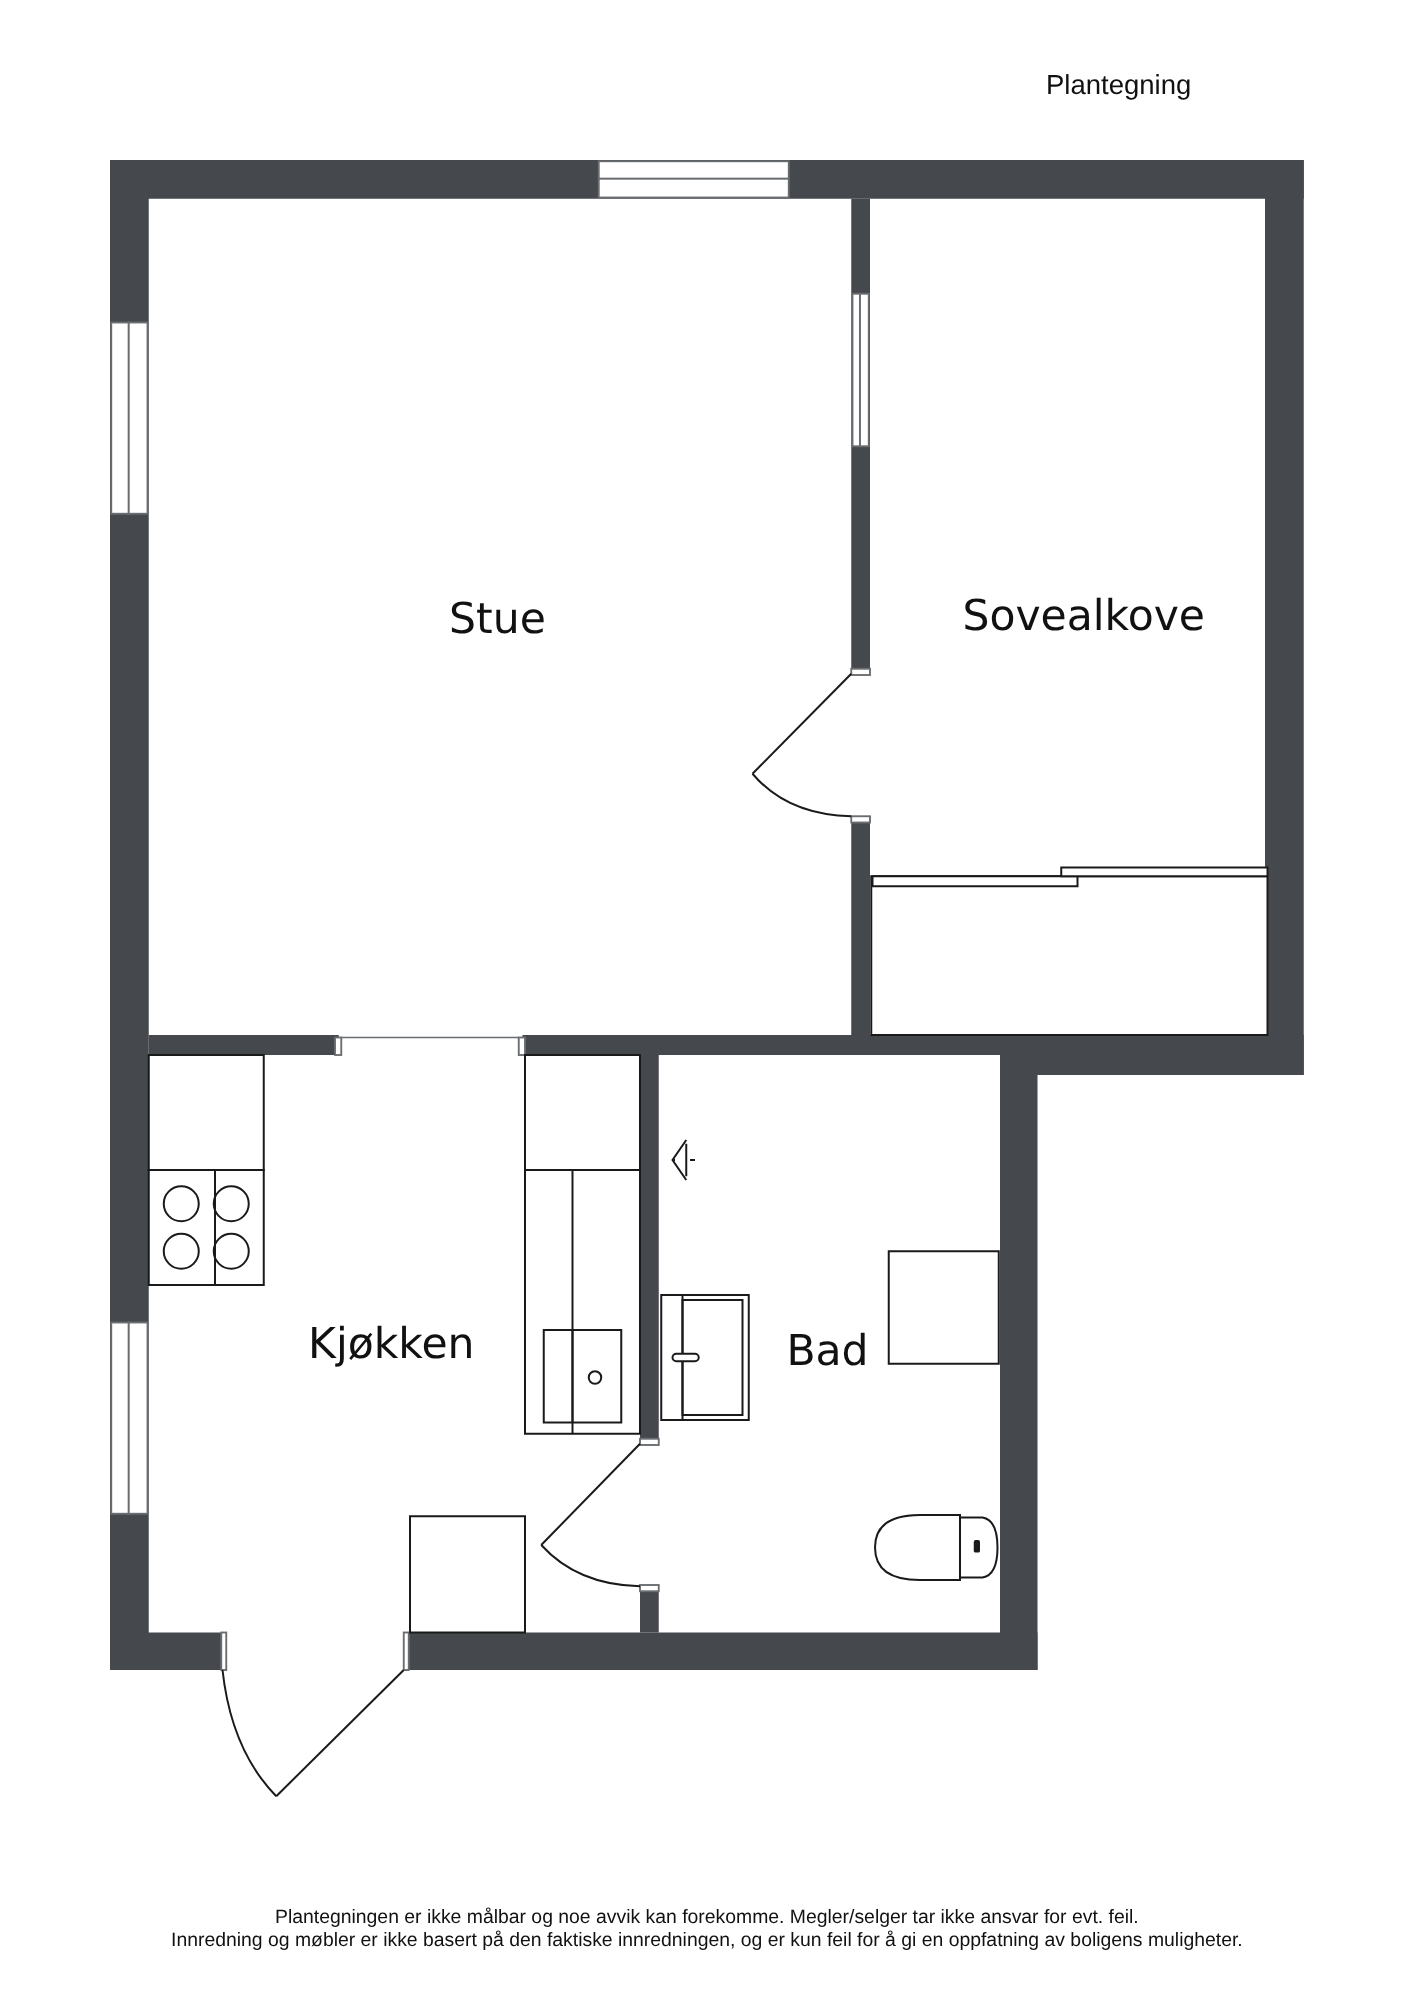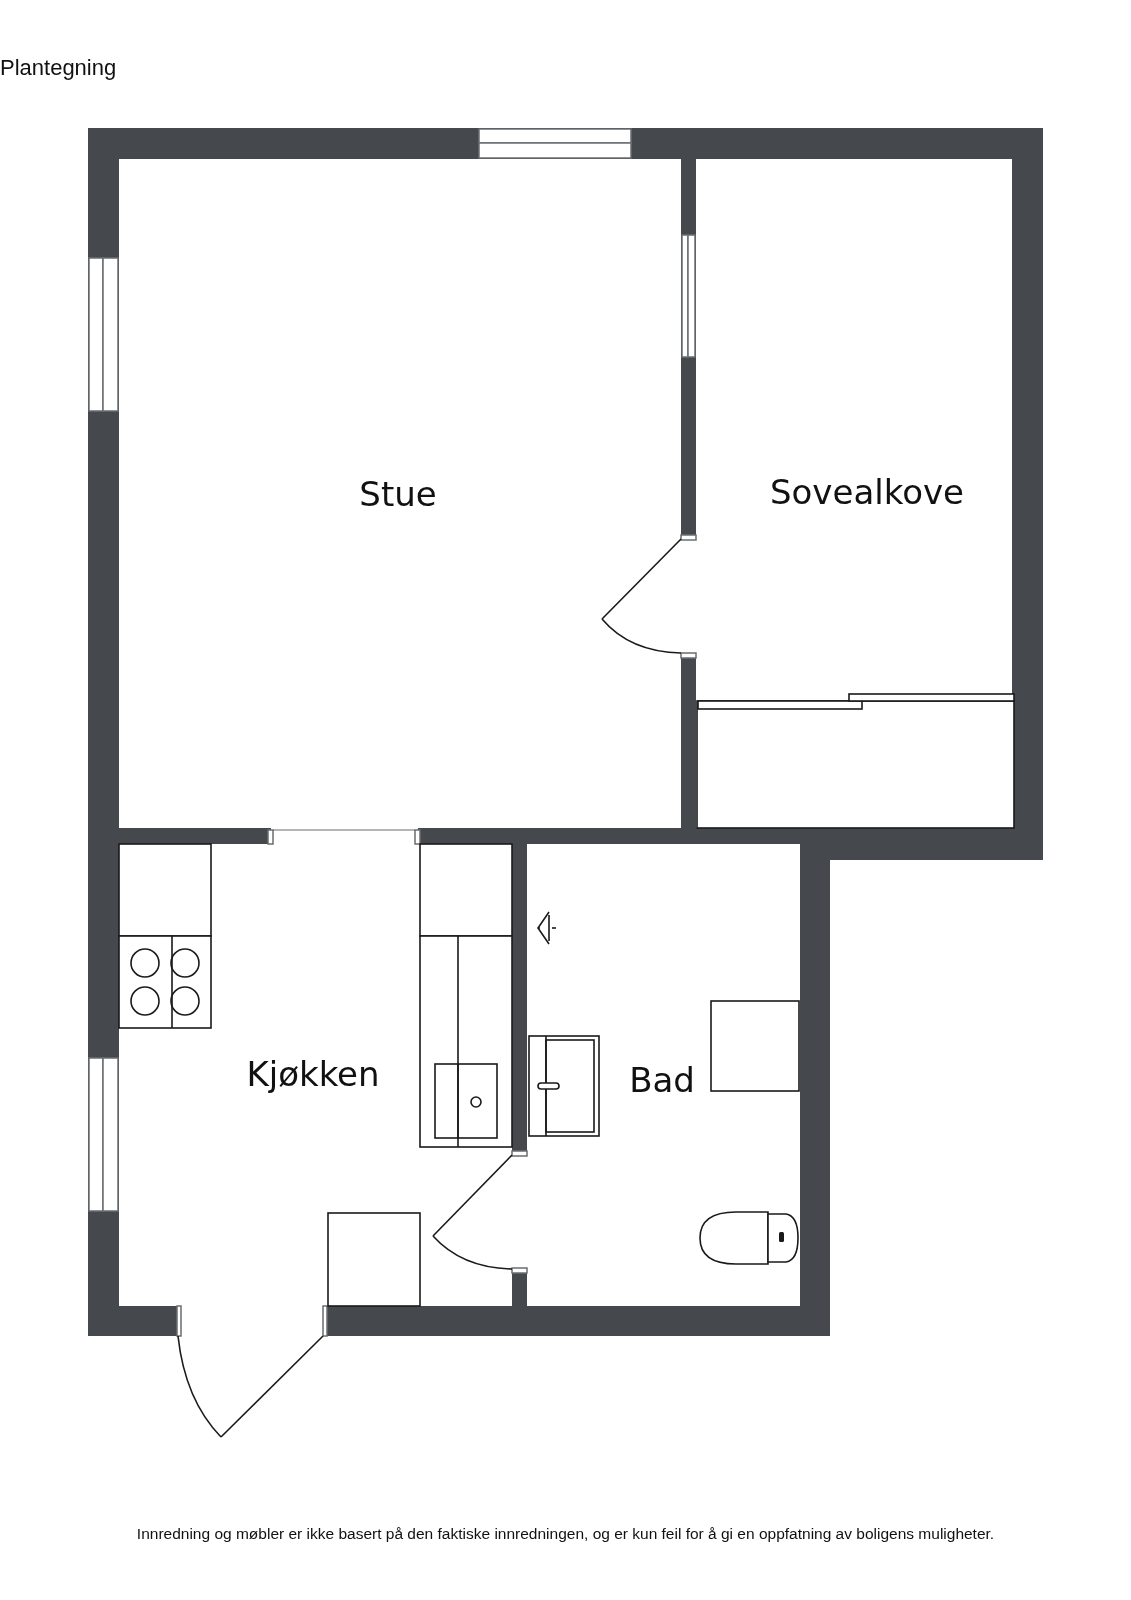--- a/index.html
+++ b/index.html
@@ -1,17 +1,17 @@
 <!DOCTYPE html>
 <html><head>
 <meta charset="utf-8">
 <style>
   html, body { margin: 0; padding: 0; background: #ffffff; }
   body { width: 1131px; height: 1600px; position: relative; overflow: hidden; font-family: "Liberation Sans", sans-serif; }
-  .page-title { position: absolute; left: 0; width: 953px; top: 55px; text-align: left; font-size: 22px; color: #111; font-family: "Liberation Sans", sans-serif; }
+  .page-title { position: absolute; left: 0; width: 953px; top: 55px; text-align: right; font-size: 22px; color: #111; font-family: "Liberation Sans", sans-serif; }
   svg.plan { position: absolute; left: 0; top: 0; width: 1131px; height: 1600px; }
   .wall { fill: #45484d; }
   .win { fill: #ffffff; stroke: #6a6d70; stroke-width: 1.5; }
   .ln { fill: none; stroke: #1a1a1a; stroke-width: 1.6; }
   .fx { fill: #ffffff; stroke: #1a1a1a; stroke-width: 1.6; }
   .room-label { font-family: "DejaVu Sans", sans-serif; font-size: 34px; fill: #111; text-anchor: middle; }
   .disclaimer { position: absolute; left: 0; width: 1131px; top: 1524px; text-align: center; font-size: 15.5px; line-height: 19px; color: #111; font-family: "Liberation Sans", sans-serif; }
   .disclaimer div { white-space: nowrap; }
 </style>
 </head>
@@ -147,14 +147,15 @@
     <rect x="779" y="1232" width="5" height="10" rx="1.5" fill="#1a1a1a"></rect>
   </g>
 
   <text class="room-label" x="398" y="506">Stue</text>
   <text class="room-label" x="867" y="504">Sovealkove</text>
   <text class="room-label" x="313" y="1086">Kjøkken</text>
   <text class="room-label" x="662" y="1092">Bad</text>
 </svg>
 
 <div class="disclaimer">
+  <div>Plantegningen er ikke målbar og noe avvik kan forekomme. Megler/selger tar ikke ansvar for evt. feil.</div>
   <div>Innredning og møbler er ikke basert på den faktiske innredningen, og er kun feil for å gi en oppfatning av boligens muligheter.</div>
 </div>
 
 </body></html>

